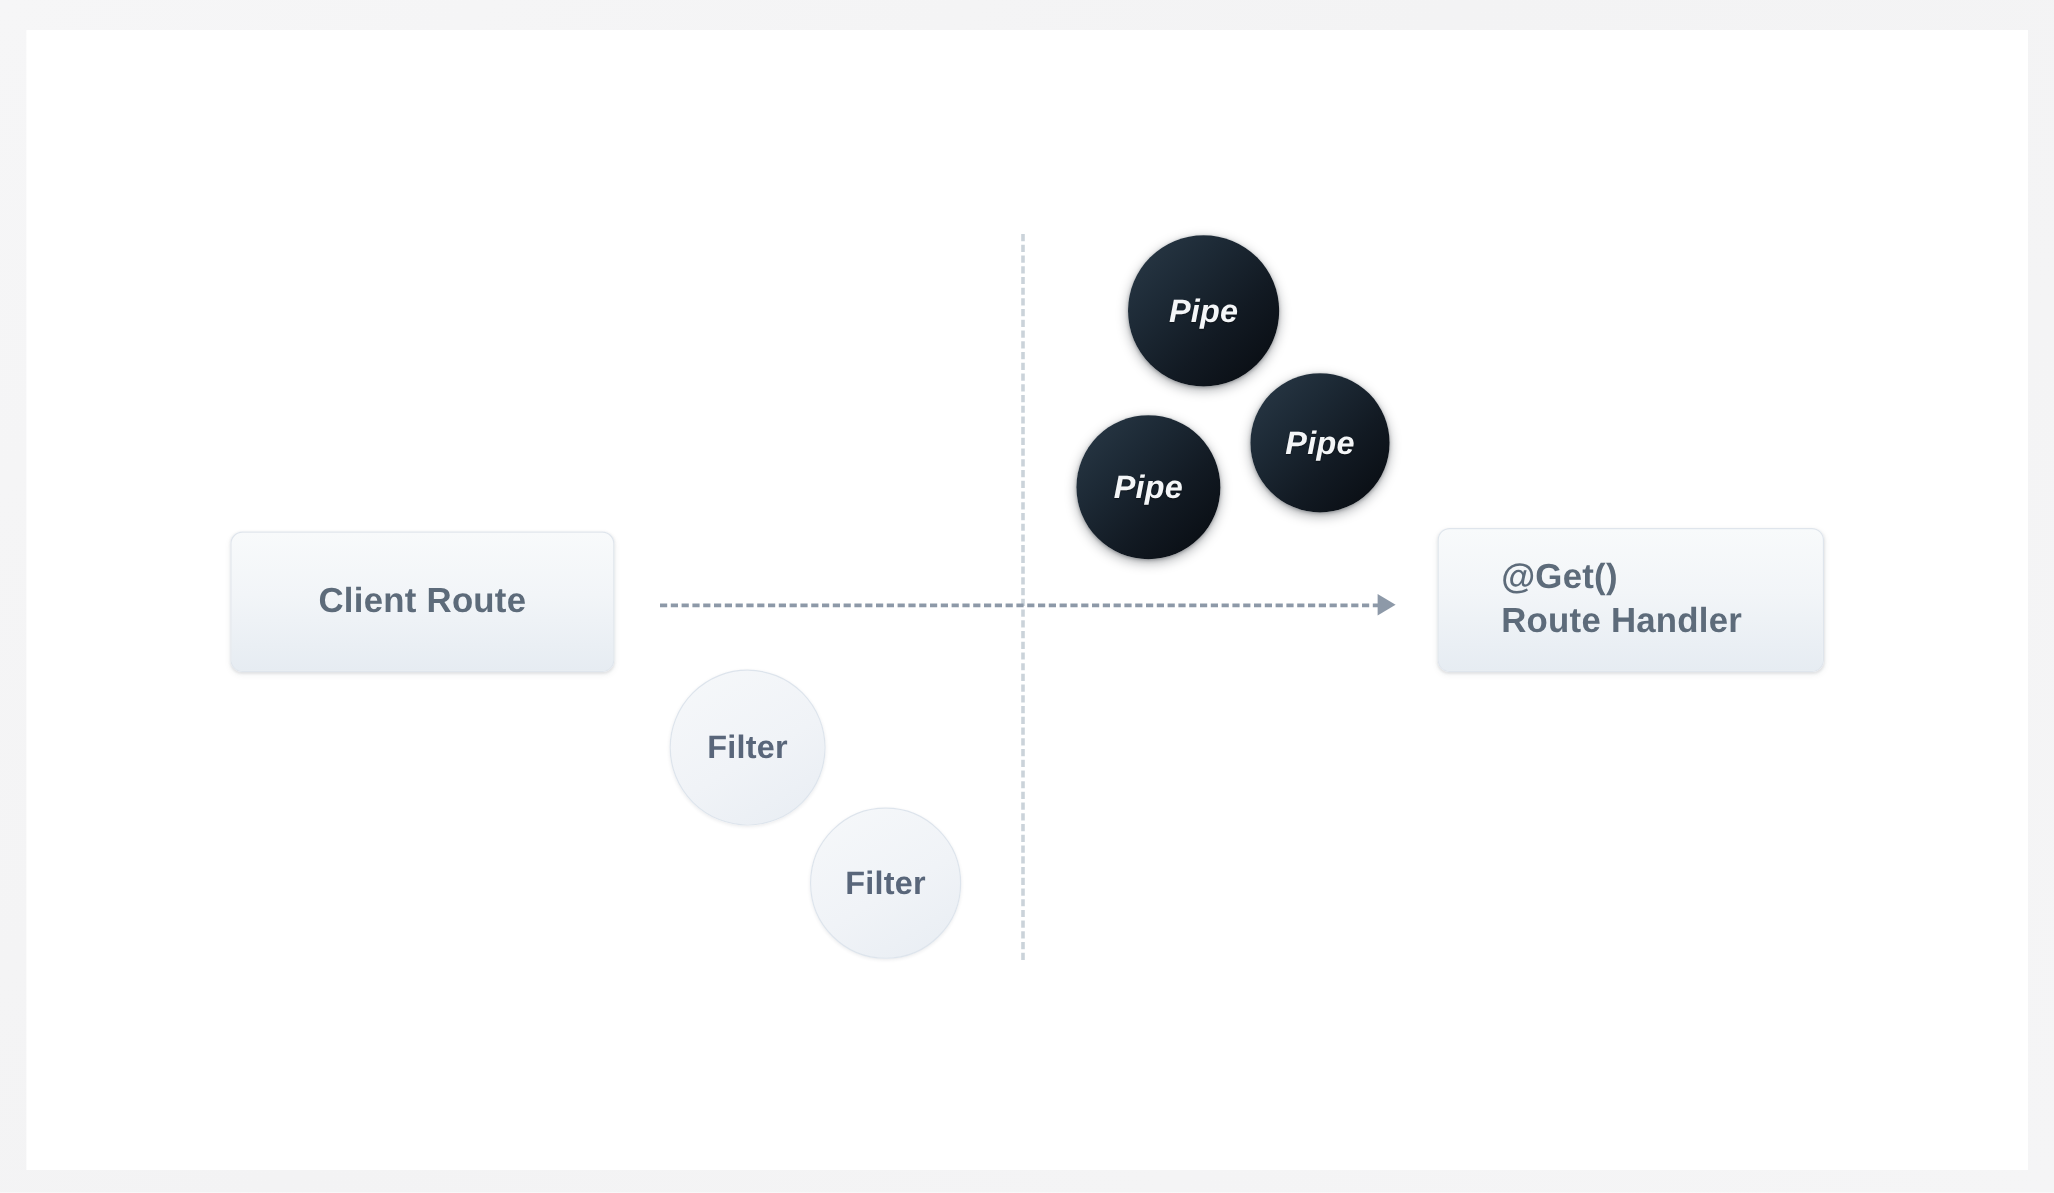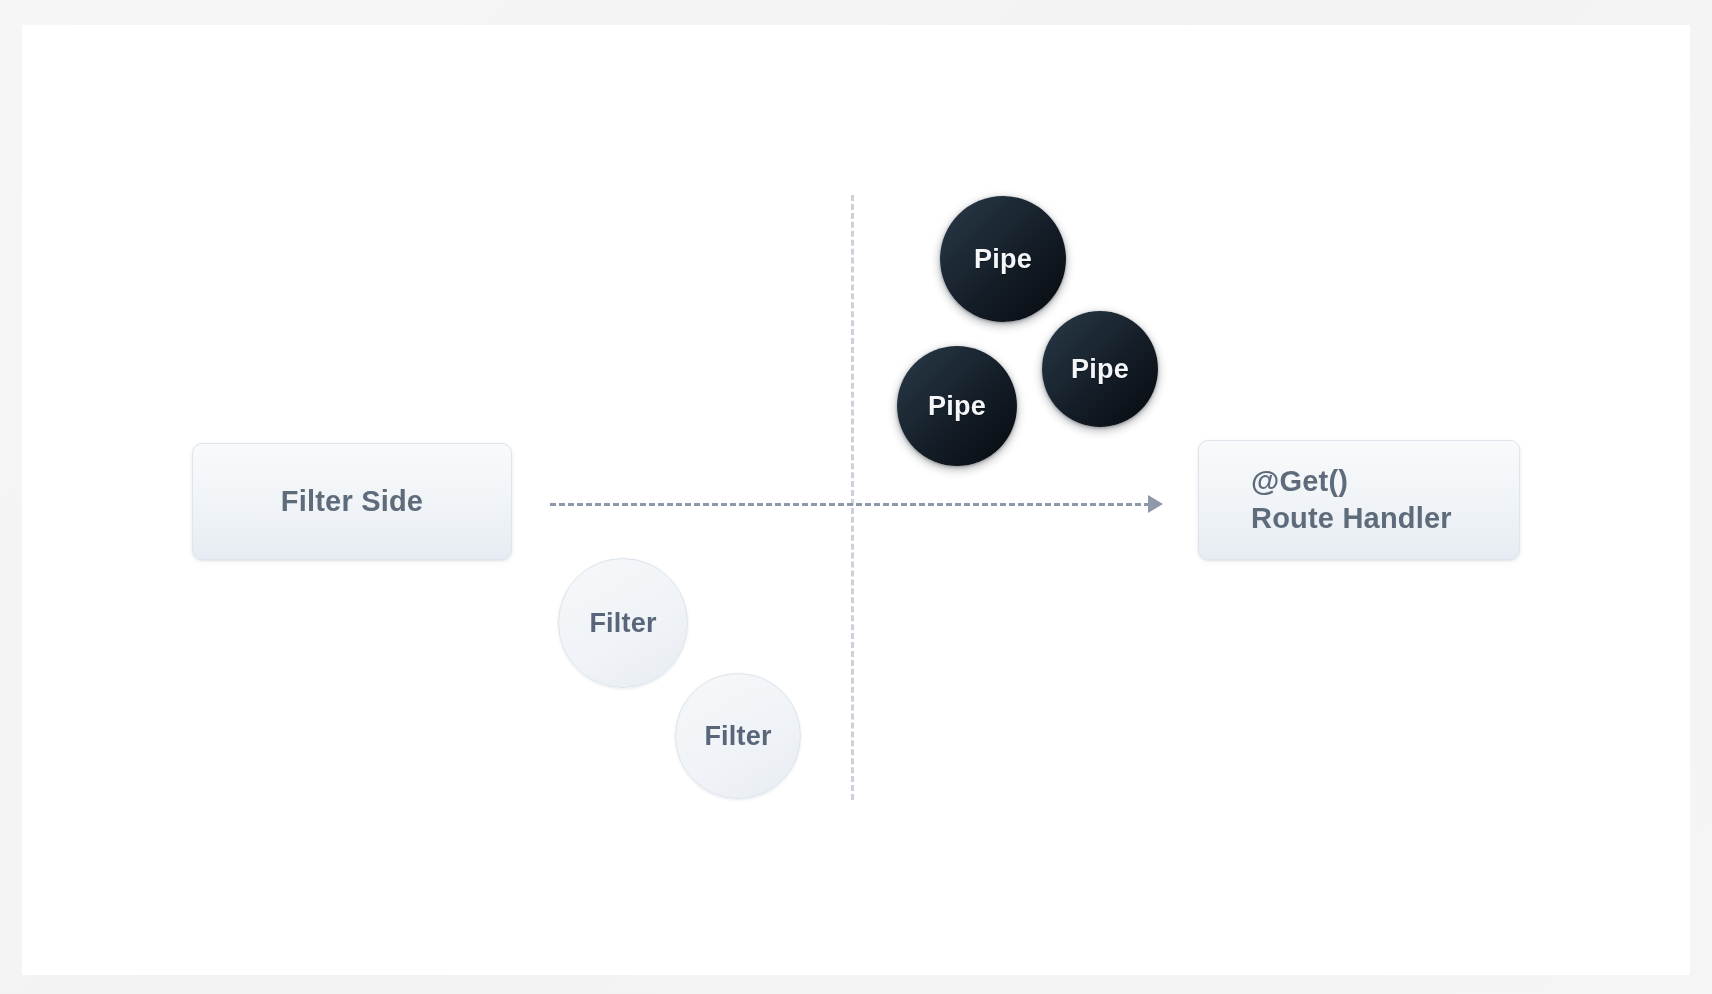--- a/index.html
+++ b/index.html
@@ -100,20 +100,21 @@
   }
 
   .circle.dark {
     background: linear-gradient(135deg, #2a3a48 0%, #1d2a36 32%, #121a23 62%, #070a0f 100%);
     box-shadow: 0 3px 10px rgba(12, 18, 26, 0.34),
                 0 1px 3px rgba(12, 18, 26, 0.28);
   }
   .circle.dark .circle-text {
     color: #f4f6f8;
     text-shadow: 0 1px 1px rgba(0, 0, 0, 0.45);
+    font-style: italic;
   }
 
   .circle.light {
     background: linear-gradient(150deg, #f6f8fa 0%, #f0f3f7 55%, #e8edf3 100%);
     border: 1px solid #dde4ec;
     box-shadow: 0 1px 3px rgba(38, 50, 66, 0.10);
     align-items: center;
   }
   .circle.light .circle-text {
     color: #59667a;
@@ -124,21 +125,21 @@
 
 <div id="frame">
   <div id="canvas">
 
     <div class="v-divider" style="left:829px; top:170px; height:605px;"></div>
 
     <div class="h-arrow-line" style="left:528px; top:478px; width:600px;"></div>
     <div class="h-arrow-head" style="left:1126px; top:470px;"></div>
 
     <div class="node-box align-center" style="left:170px; top:418px; width:320px; height:117px;">
-      <span class="box-text">Filter Side</span>
+      <span class="box-text">Client Route</span>
     </div>
 
     <div class="node-box align-left" style="left:1176px; top:415px; width:322px; height:120px;">
       <span class="box-text">@Get()
 Route Handler</span>
     </div>
 
     <div class="circle dark" style="left:918px; top:171px; width:126px; height:126px;">
       <span class="circle-text">Pipe</span>
     </div>

